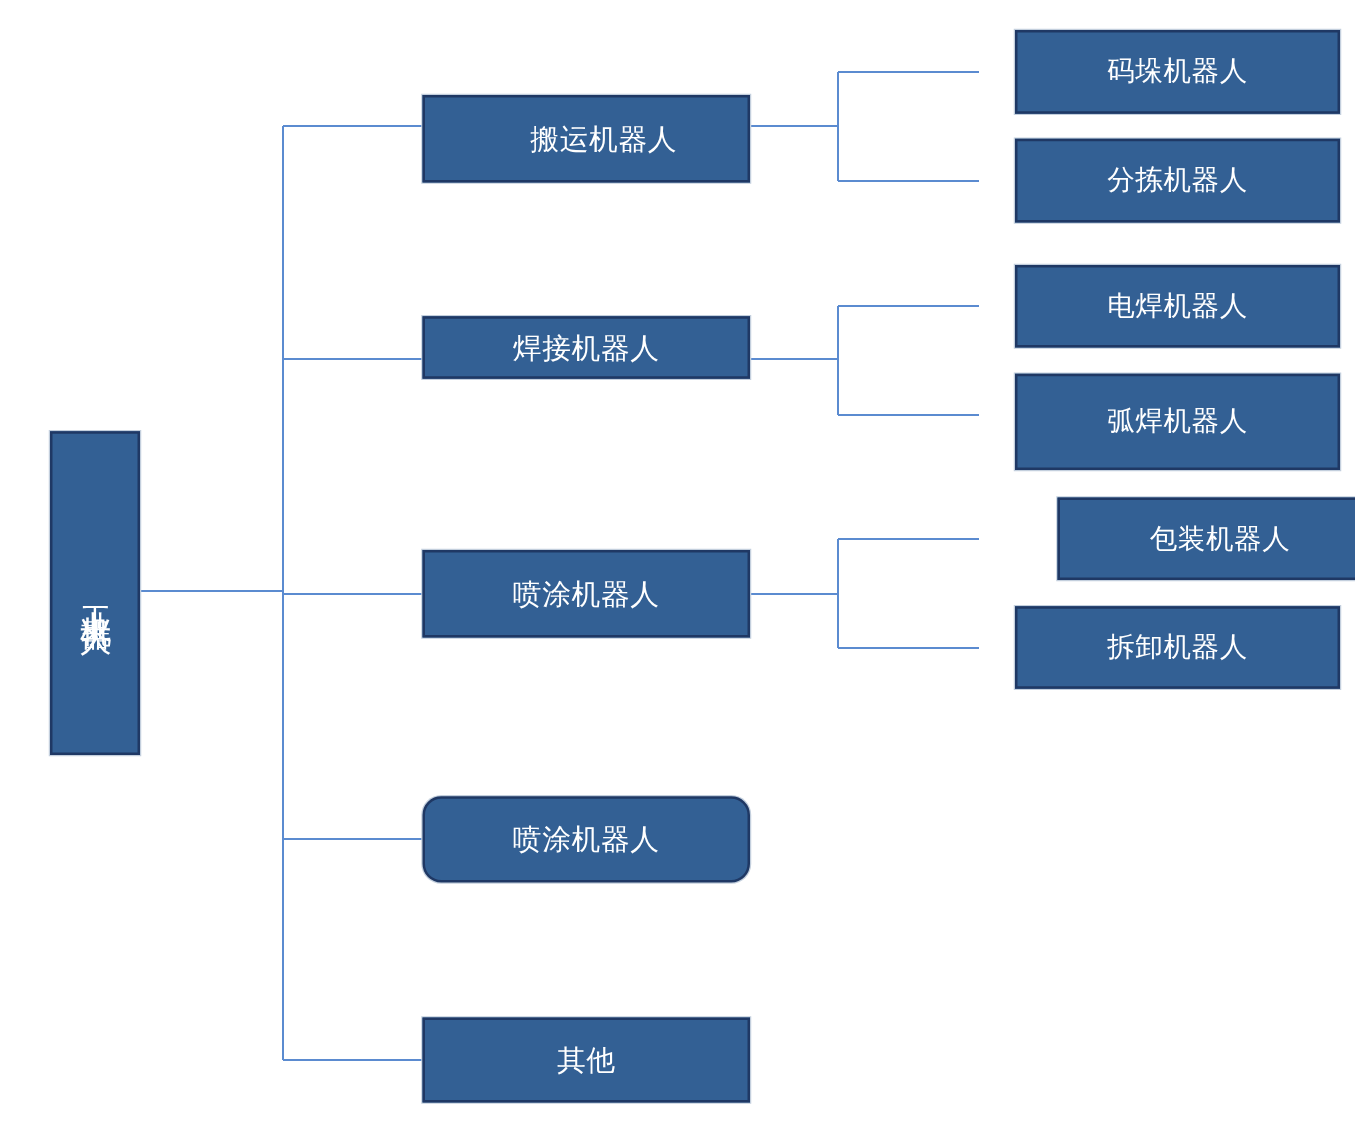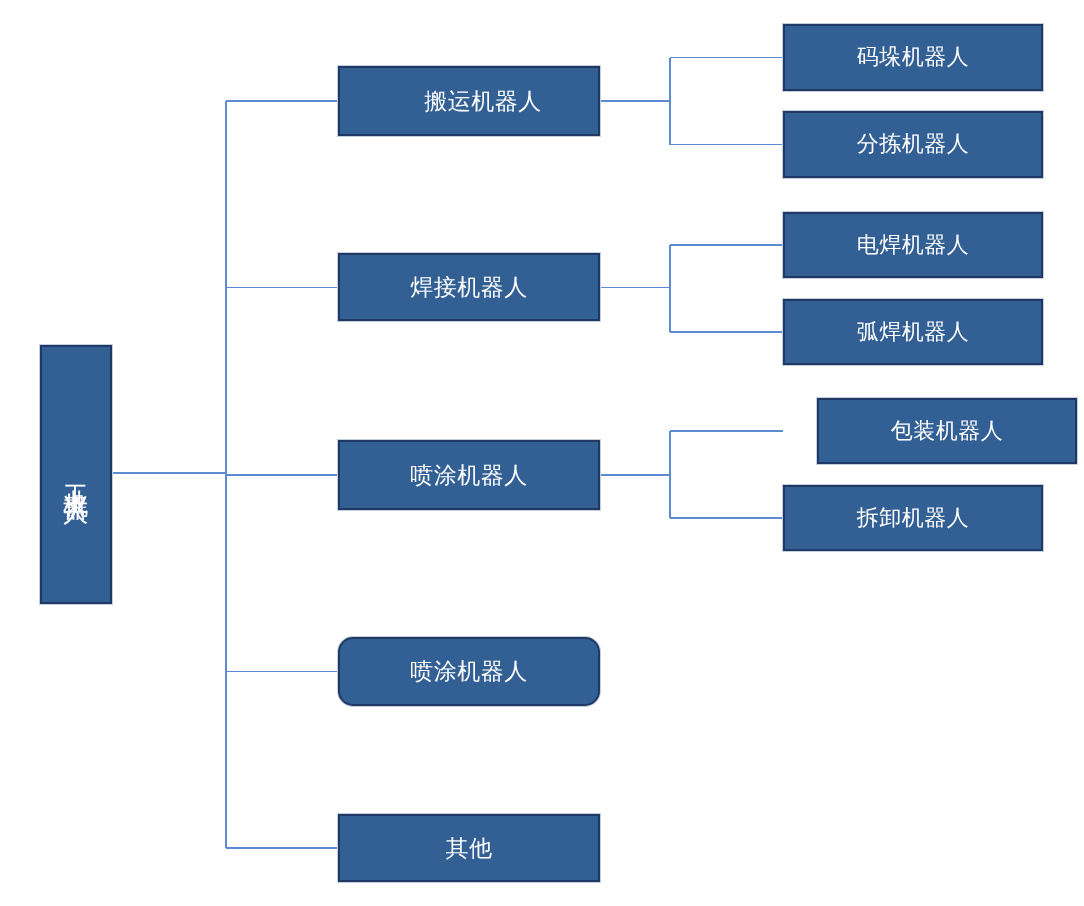--- a/index.html
+++ b/index.html
@@ -51,20 +51,21 @@
     letter-spacing: 4px;
   }
   .node.level-root .node-label {
     padding: 6px 0;
   }
   .node.level-2 {
     font-size: 23px;
   }
   .node.level-3 {
     font-size: 22px;
+    margin-left: 29px;
   }
 </style>
 </head>
 <body>
 
 <div id="diagram-canvas">
 
   <svg id="connector-layer" viewBox="0 0 1084 906" width="1084" height="906" aria-hidden="true">
     <g id="connector-group" fill="none" stroke="#5b8bd0" stroke-width="1.6" shape-rendering="crispEdges">
         <line x1="112" y1="473" x2="226" y2="473"></line>
@@ -86,24 +87,24 @@
         <line x1="670" y1="431" x2="670" y2="518"></line>
         <line x1="670" y1="431" x2="783" y2="431"></line>
         <line x1="670" y1="518" x2="783" y2="518"></line>
       </g>
   </svg>
 
   <div class="node level-root" id="node-root" style="left: 40px; top: 345px; width: 72px; height: 259px;">
     <span class="node-label">工业机器人</span>
   </div>
 
-  <div class="node level-2" id="node-l2-1" style="left: 338px; top: 66px; width: 262px; height: 70px; padding-left: 28px;">
+  <div class="node level-2" id="node-l2-1" style="left: 338px; top: 76px; width: 262px; height: 70px; padding-left: 28px;">
     <span class="node-label">搬运机器人</span>
   </div>
-  <div class="node level-2" id="node-l2-2" style="left: 338px; top: 253px; width: 262px; height: 68px;">
+  <div class="node level-2" id="node-l2-2" style="left: 338px; top: 253px; width: 262px; height: 50px;">
     <span class="node-label">焊接机器人</span>
   </div>
   <div class="node level-2" id="node-l2-3" style="left: 338px; top: 440px; width: 262px; height: 70px;">
     <span class="node-label">喷涂机器人</span>
   </div>
   <div class="node level-2" id="node-l2-4" style="left: 338px; top: 637px; width: 262px; height: 69px; border-radius: 15px;">
     <span class="node-label">喷涂机器人</span>
   </div>
   <div class="node level-2" id="node-l2-5" style="left: 338px; top: 814px; width: 262px; height: 68px;">
     <span class="node-label">其他</span>
@@ -111,21 +112,21 @@
 
   <div class="node level-3" id="node-l3-1" style="left: 783px; top: 24px; width: 260px; height: 67px;">
     <span class="node-label">码垛机器人</span>
   </div>
   <div class="node level-3" id="node-l3-3" style="left: 783px; top: 212px; width: 260px; height: 66px;">
     <span class="node-label">电焊机器人</span>
   </div>
   <div class="node level-3" id="node-l3-2" style="left: 783px; top: 111px; width: 260px; height: 67px;">
     <span class="node-label">分拣机器人</span>
   </div>
-  <div class="node level-3" id="node-l3-4" style="left: 783px; top: 299px; width: 260px; height: 66px;">
+  <div class="node level-3" id="node-l3-4" style="left: 783px; top: 299px; width: 260px; height: 77px;">
     <span class="node-label">弧焊机器人</span>
   </div>
   <div class="node level-3" id="node-l3-5" style="left: 817px; top: 398px; width: 260px; height: 66px;">
     <span class="node-label">包装机器人</span>
   </div>
   <div class="node level-3" id="node-l3-6" style="left: 783px; top: 485px; width: 260px; height: 66px;">
     <span class="node-label">拆卸机器人</span>
   </div>
 
 </div>

